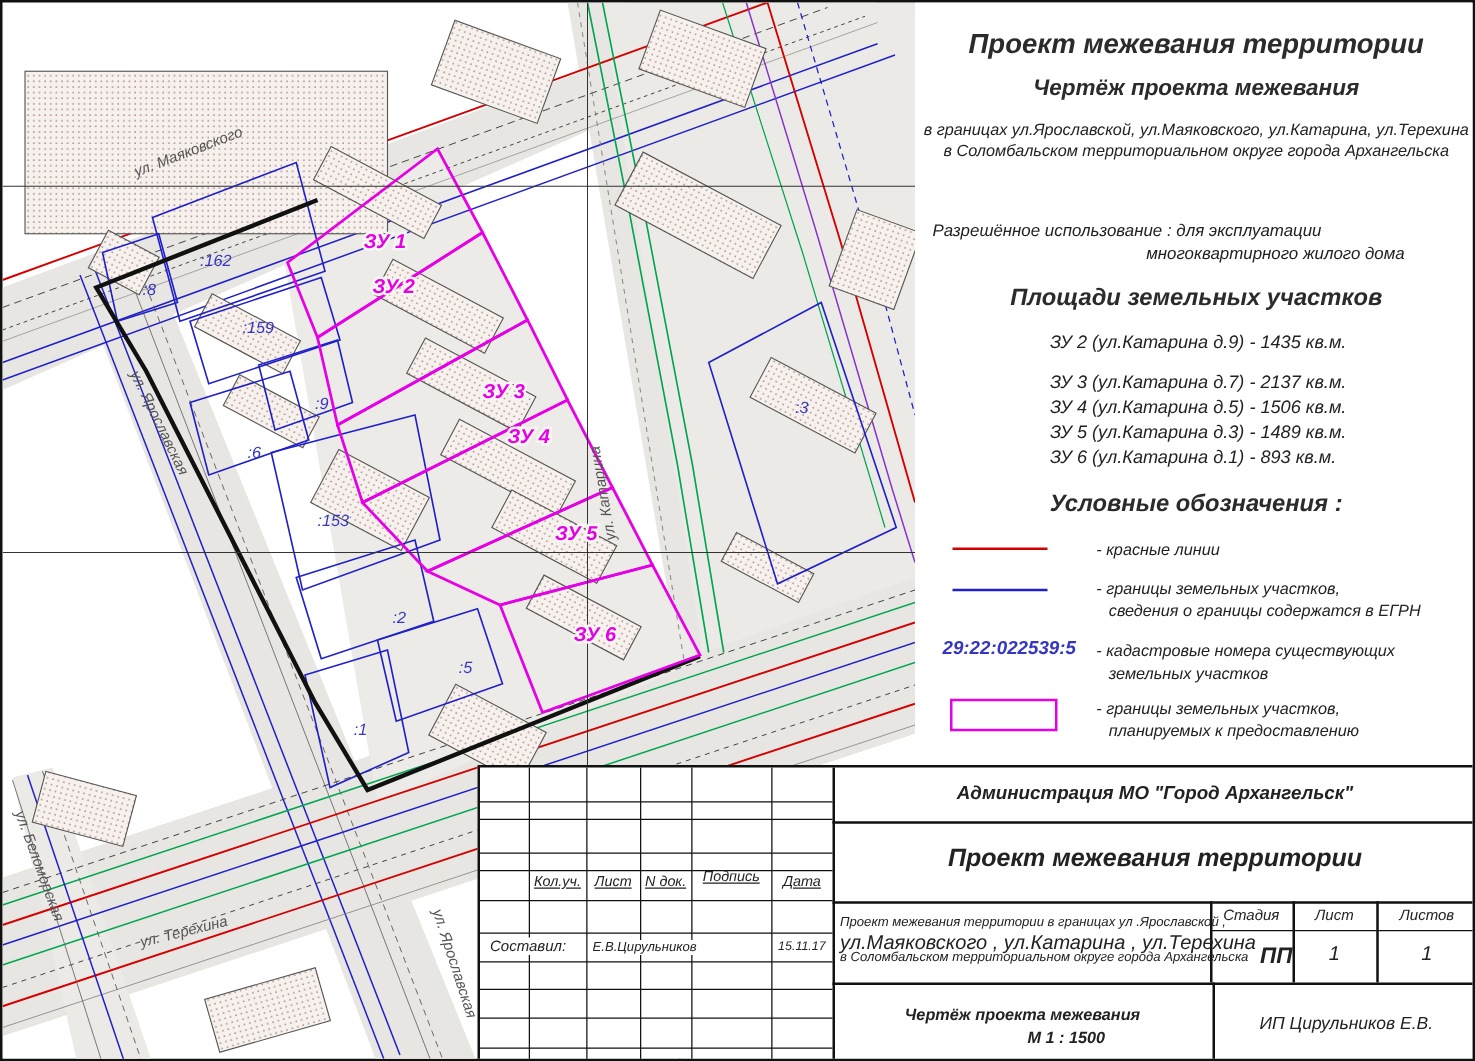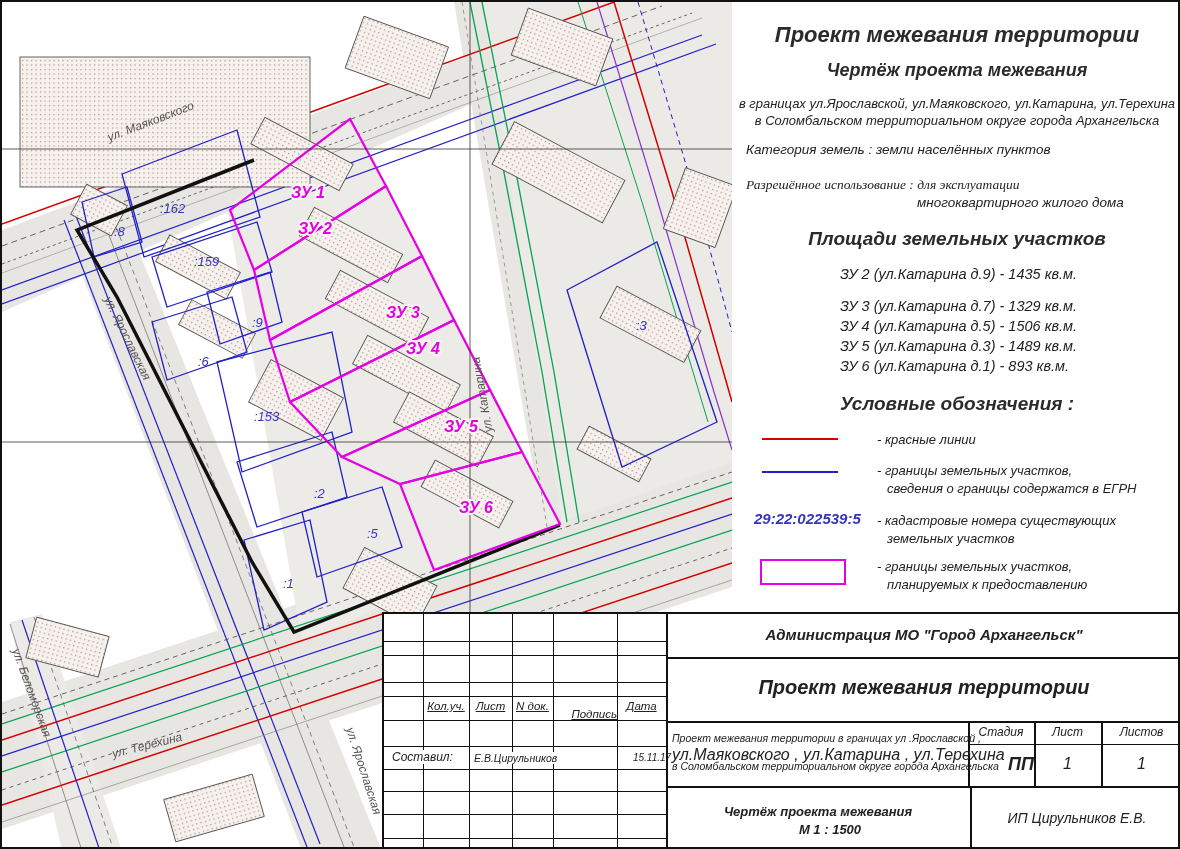--- a/index.html
+++ b/index.html
@@ -10,21 +10,21 @@
   }
   #map{position:absolute;left:0;top:0;}
   
   #panel{position:absolute;left:730px;top:0;width:450px;height:610px;background:#fff;}
   #panel .t{position:absolute;white-space:nowrap;}
   .title-main{left:0;top:20px;width:450px;text-align:center;font-size:22px;font-weight:700;color:#2b2b2b;}
   .title-sub{left:0;top:58px;width:450px;text-align:center;font-size:18px;font-weight:700;color:#2b2b2b;}
   .bound1{left:0;top:94px;width:450px;text-align:center;font-size:13px;}
   .bound2{left:0;top:111px;width:450px;text-align:center;font-size:13px;}
   .cat{left:14px;top:140px;font-size:13.5px;}
-  .perm1{left:14px;top:175px;font-size:13.5px;font-family:Liberation Serif, serif;}
+  .perm1{left:14px;top:175px;font-size:13.5px;}
   .perm2{left:185px;top:193px;font-size:13.5px;}
   .areas-h{left:0;top:226px;width:450px;text-align:center;font-size:19px;font-weight:700;color:#2b2b2b;}
   .area-line{left:108px;font-size:14.5px;}
   .legend-h{left:0;top:391px;width:450px;text-align:center;font-size:19px;font-weight:700;color:#2b2b2b;}
   .lg-text{font-size:13px;}
   .sw-red{position:absolute;left:30px;top:436px;width:76px;height:0;border-top:2px solid #d40000;}
   .sw-blue{position:absolute;left:30px;top:469px;width:76px;height:0;border-top:2px solid #2020c8;}
   .sw-cad{position:absolute;left:22px;top:508px;font-size:15px;color:#3535c0;font-weight:600;}
   .sw-mag{position:absolute;left:28px;top:557px;width:82px;height:22px;border:2px solid #e500e5;background:#fff;}
   
@@ -191,27 +191,26 @@
       <text class="zulbl" x="459" y="430" text-anchor="middle">ЗУ 5</text>
       <text class="zulbl" x="474" y="511" text-anchor="middle">ЗУ 6</text>
     </g>
   </svg>
 
   <div id="panel">
     <div class="t title-main">Проект межевания территории</div>
     <div class="t title-sub">Чертёж проекта межевания</div>
     <div class="t bound1">в границах ул.Ярославской, ул.Маяковского, ул.Катарина, ул.Терехина</div>
     <div class="t bound2">в  Соломбальском территориальном округе города Архангельска</div>
-    <div class="t cat">Категория земель : земли населённых пунктов</div>
     <div class="t perm1">Разрешённое использование : для эксплуатации</div>
     <div class="t perm2">многоквартирного жилого дома</div>
 
     <div class="t areas-h">Площади земельных участков</div>
     <div class="t area-line" style="top:264px">ЗУ 2 (ул.Катарина д.9) - 1435 кв.м.</div>
-    <div class="t area-line" style="top:296px">ЗУ 3 (ул.Катарина д.7) - 1329 кв.м.</div>
+    <div class="t area-line" style="top:296px">ЗУ 3 (ул.Катарина д.7) - 2137 кв.м.</div>
     <div class="t area-line" style="top:316px">ЗУ 4 (ул.Катарина д.5) - 1506 кв.м.</div>
     <div class="t area-line" style="top:336px">ЗУ 5 (ул.Катарина д.3) - 1489 кв.м.</div>
     <div class="t area-line" style="top:356px">ЗУ 6 (ул.Катарина д.1) - 893 кв.м.</div>
 
     <div class="t legend-h">Условные обозначения :</div>
 
     <div class="sw-red"></div>
     <div class="t lg-text" style="left:145px;top:430px">- красные линии</div>
 
     <div class="sw-blue"></div>
@@ -252,35 +251,35 @@
     <div class="hl" style="left:282px;top:172px;width:516px;height:2px"></div>
     <div class="vl" style="left:584px;top:107px;height:65px;width:2px"></div>
     <div class="vl" style="left:650px;top:107px;height:65px;width:2px"></div>
     <div class="vl" style="left:717px;top:107px;height:65px;width:2px"></div>
     <div class="hl" style="left:584px;top:130px;width:214px"></div>
     <div class="vl" style="left:586px;top:172px;height:65px;width:2px"></div>
 
     <div class="txt hdr" style="left:39px;top:86px;width:46px;text-align:center">Кол.уч.</div>
     <div class="txt hdr" style="left:85px;top:86px;width:43px;text-align:center">Лист</div>
     <div class="txt hdr" style="left:128px;top:86px;width:41px;text-align:center">N док.</div>
-    <div class="txt hdr" style="left:169px;top:94px;width:64px;text-align:right">Подпись</div>
+    <div class="txt hdr" style="left:169px;top:82px;width:64px;text-align:center">Подпись</div>
     <div class="txt hdr" style="left:233px;top:86px;width:49px;text-align:center">Дата</div>
     <div class="txt" style="left:6px;top:136px;font-size:12px;background:#fff;padding:0 2px">Составил:</div>
     <div class="txt" style="left:88px;top:138px;font-size:10.5px;background:#fff;padding:0 2px">Е.В.Цирульников</div>
-    <div class="txt" style="left:233px;top:138px;width:70px;text-align:center;font-size:10px">15.11.17</div>
+    <div class="txt" style="left:233px;top:138px;width:49px;text-align:center;font-size:10px">15.11.17</div>
 
     <div class="txt" style="left:282px;top:12px;width:516px;text-align:center;font-size:15px;font-weight:600">Администрация МО "Город Архангельск"</div>
     <div class="txt" style="left:282px;top:62px;width:516px;text-align:center;font-size:20px;font-weight:600">Проект межевания территории</div>
     <div class="txt" style="left:288px;top:118px;width:292px;text-align:center;font-size:10.5px">Проект межевания территории в границах ул .Ярославской ,</div>
     <div class="txt" style="left:288px;top:132px;width:292px;text-align:left;font-size:16px">ул.Маяковского , ул.Катарина , ул.Терехина</div>
     <div class="txt" style="left:288px;top:146px;width:292px;text-align:center;font-size:10.5px">в  Соломбальском территориальном округе города Архангельска</div>
     <div class="txt" style="left:584px;top:111px;width:66px;text-align:center;font-size:12px">Стадия</div>
     <div class="txt" style="left:650px;top:111px;width:67px;text-align:center;font-size:12px">Лист</div>
     <div class="txt" style="left:717px;top:111px;width:81px;text-align:center;font-size:12px">Листов</div>
     <div class="txt" style="left:584px;top:140px;width:66px;text-align:right;font-size:18px;font-weight:700">ПП</div>
     <div class="txt" style="left:650px;top:141px;width:67px;text-align:center;font-size:16px">1</div>
     <div class="txt" style="left:717px;top:141px;width:81px;text-align:center;font-size:16px">1</div>
     <div class="txt" style="left:282px;top:190px;width:304px;text-align:center;font-size:13px;font-weight:600">Чертёж проекта межевания</div>
-    <div class="txt" style="left:270px;top:208px;width:352px;text-align:center;font-size:13px;font-weight:600">М 1 : 1500</div>
+    <div class="txt" style="left:293px;top:208px;width:352px;text-align:center;font-size:13px;font-weight:600">М 1 : 1500</div>
     <div class="txt" style="left:588px;top:196px;width:210px;text-align:center;font-size:14px">ИП Цирульников Е.В.</div>
   </div>
 
 </div>
 
 </body></html>

